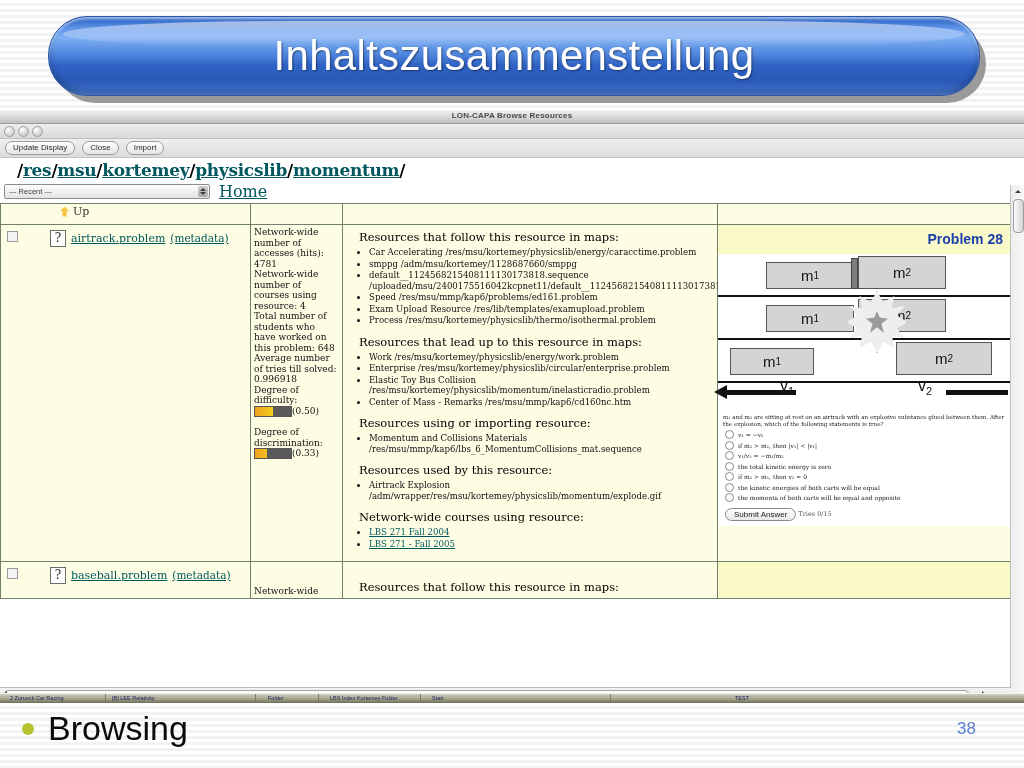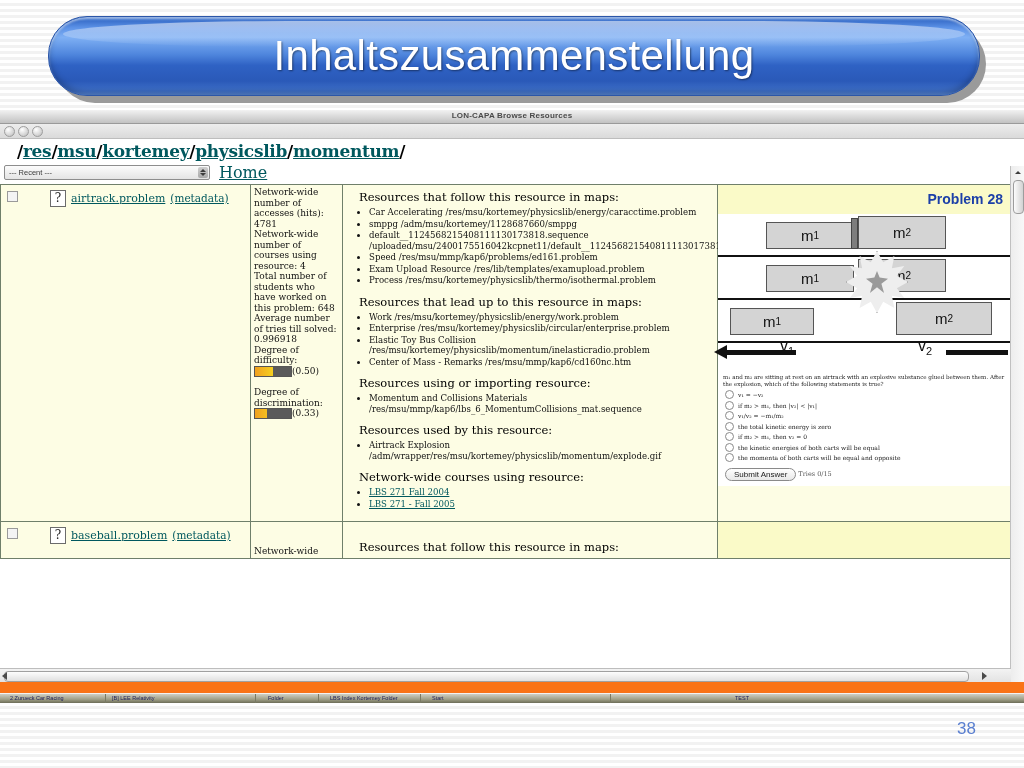--- a/index.html
+++ b/index.html
@@ -38,21 +38,21 @@
   .title-text{
     position:absolute;inset:0;display:flex;align-items:center;justify-content:center;
     font-family:"Liberation Sans",sans-serif;font-size:42px;color:#ffffff;
     text-shadow:1px 1px 2px rgba(0,0,0,.45);
     letter-spacing:.3px;white-space:nowrap;
   }
 
   
   .window{
     position:absolute;left:0;top:110px;width:1024px;height:583px;
-    background:#f97316;overflow:hidden;
+    background:#fef9c3;overflow:hidden;
   }
   .titlebar{
     height:13px;width:1024px;
     background:linear-gradient(to bottom,#f2f2f2,#d7d7d7 55%,#c2c2c2);
     border-bottom:1px solid #9a9a9a;
     position:relative;
   }
   .titlebar-text{
     position:absolute;left:0;right:0;top:1px;text-align:center;
     font-family:"Liberation Sans",sans-serif;font-size:8px;color:#4a4a4a;
@@ -255,20 +255,25 @@
   </div>
 
   <div class="tb2">
     <div class="dots">
       <div class="dot"></div>
       <div class="dot"></div>
       <div class="dot"></div>
     </div>
   </div>
 
+  <div class="toolbar">
+    <div class="cap-btn">Update Display</div>
+    <div class="cap-btn">Close</div>
+    <div class="cap-btn">Import</div>
+  </div>
 
   <div class="page">
 
     <div class="path">
       <span class="sep">/</span><a href="#">res</a><span class="sep">/</span><a href="#">msu</a><span class="sep">/</span><a href="#">kortemey</a><span class="sep">/</span><a href="#">physicslib</a><span class="sep">/</span><a href="#">momentum</a><span class="sep">/</span>
     </div>
 
     <div class="reczone">
       <div class="recent-select">
         <span>--- Recent ---</span>
@@ -282,20 +287,31 @@
 
     <table class="res">
       <colgroup>
           <col style="width:250px">
           <col style="width:92px">
           <col style="width:375px">
           <col style="width:293px">
         </colgroup>
       <tbody>
 
+      <tr class="uprow">
+        <td>
+          <div class="up-cell">
+            <span class="up-ico"></span>
+            <span class="up-txt">Up</span>
+          </div>
+        </td>
+        <td></td>
+        <td></td>
+        <td></td>
+      </tr>
 
       <tr>
         <td class="c-name">
           <div class="rowflex">
             <span class="cb"></span>
             <div class="namecell" style="padding-left:32px">
               <span class="qmark">?</span>
               <a class="fname" href="#">airtrack.problem</a>
               <a class="meta" href="#">(metadata)</a>
             </div>
@@ -492,14 +508,18 @@
   <div class="s-item" style="left:268px">Folder</div>
   <div class="s-sep" style="left:318px"></div>
   <div class="s-item" style="left:330px">LBS Index Kortemey Folder</div>
   <div class="s-sep" style="left:420px"></div>
   <div class="s-item" style="left:432px">Start</div>
   <div class="s-sep" style="left:610px"></div>
   <div class="s-item" style="left:735px">TEST</div>
 </div>
 
 <div class="footer">
+  <div class="bullet-row">
+    <span class="bullet"></span>
+    <span class="bullet-txt">Browsing</span>
+  </div>
   <div class="pagenum">38</div>
 </div>
 
 </body></html>

